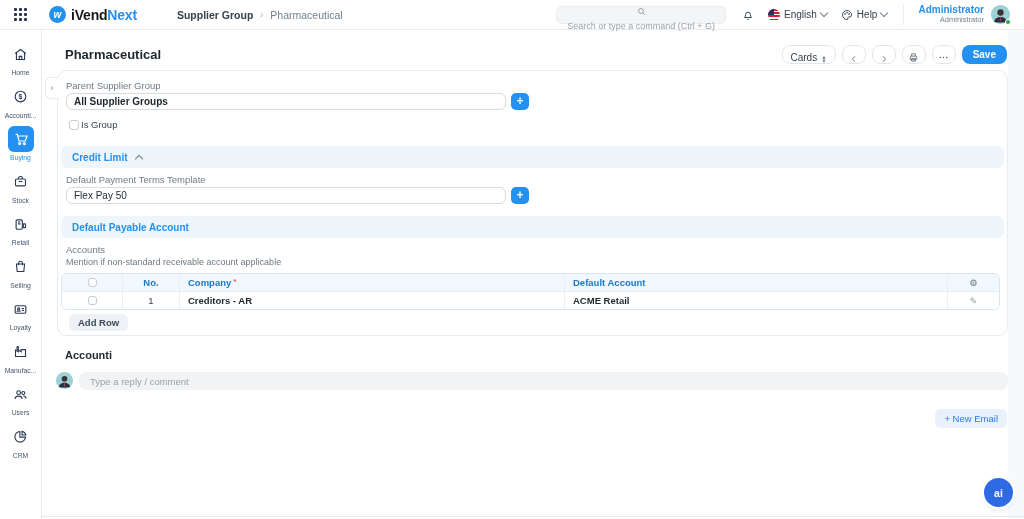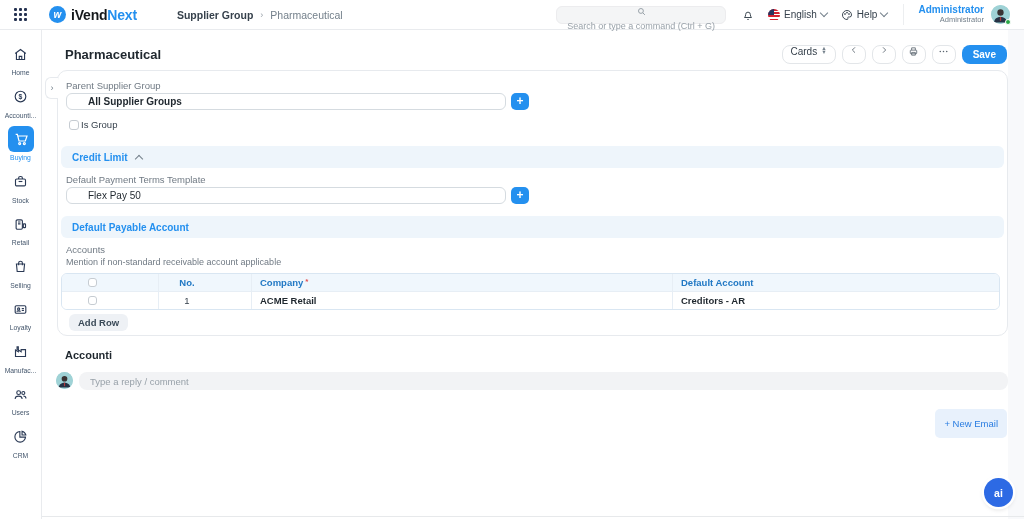--- a/index.html
+++ b/index.html
@@ -57,41 +57,41 @@
   .side-item { display:flex; flex-direction:column; align-items:center; margin-bottom:7.5px; cursor:pointer; width:100%; }
   .side-icon { width:26px; height:26px; border-radius:6px; display:flex; align-items:center; justify-content:center; color:#2b3a55; }
   .side-label { font-size:6.8px; color:#44566c; margin-top:2px; max-width:40px; white-space:nowrap; }
   .side-item.active .side-icon { background:#2490ef; color:#fff; }
   .side-item.active .side-label { color:#2490ef; }
   
   .right-gutter { position:absolute; top:30px; right:0; width:16px; bottom:0; background:#f8f9fb; }
   .page-title { position:absolute; left:65px; top:47px; font-size:13px; font-weight:bold; color:#1f272e; }
   .toolbar { position:absolute; top:45px; right:17px; display:flex; gap:6px; align-items:center; }
   .tbtn { height:19px; border:1px solid #e3e6e9; background:#fff; border-radius:8px;
-    display:flex; align-items:flex-start; justify-content:center; font-size:10px; color:#36414c;
+    display:flex; align-items:flex-end; justify-content:center; font-size:10px; color:#36414c;
     padding:0 8px; cursor:pointer; gap:4px; font-family:inherit; }
   .tbtn.iconb { width:24px; padding:0; color:#5b6670; }
   .save-btn { height:19px; background:#2490ef; color:#fff; border:none; border-radius:8px;
     font-size:10px; font-weight:bold; padding:0 11px; cursor:pointer; font-family:inherit; }
   .sort-glyph { display:flex; flex-direction:column; line-height:4px; font-size:5.5px; color:#74808b; }
   
   .form-card {
     position:absolute; left:57px; top:70px; width:951px; height:266px;
     background:#fff; border:1px solid #e7eaee; border-radius:10px;
   }
   .card-tab {
     position:absolute; left:-13px; top:6px; width:13px; height:22px;
     background:#fff; border:1px solid #e7eaee; border-right:none;
     border-radius:6px 0 0 6px; display:flex; align-items:center; justify-content:center;
     color:#74808b; font-size:9px; cursor:pointer;
   }
   .f-label { position:absolute; font-size:9.5px; color:#707a84; }
   .f-input {
     position:absolute; left:8px; width:440px; height:17px;
-    border:1px solid #d5dbe0; border-radius:6px; padding:0 21px;
+    border:1px solid #d5dbe0; border-radius:6px; padding:0 7px;
     font-size:10px; color:#1f272e; font-family:inherit; background:#fff;
   }
   .f-input.bold { font-weight:bold; }
   .plus-btn {
     position:absolute; left:453px; width:18px; height:17px; background:#2490ef; border:none;
     border-radius:5px; color:#fff; font-size:12px; line-height:15px; font-weight:bold; cursor:pointer;
   }
   .check-row { position:absolute; left:11px; top:48px; display:flex; align-items:center; gap:2px; cursor:pointer; }
   .checkbox { width:10px; height:10px; border:1px solid #c6ccd2; border-radius:3px; background:#fff; }
   .check-label { font-size:9.5px; color:#36414c; }
@@ -100,21 +100,21 @@
     border-radius:6px; display:flex; align-items:center; gap:8px; padding:0 11px; cursor:pointer;
   }
   .section-title { color:#2490ef; font-size:10px; font-weight:bold; }
   .sec-chev { width:6px; height:6px; border-left:1.4px solid #74808b; border-top:1.4px solid #74808b;
     transform:rotate(45deg); margin-top:3px; }
   
   .grid-table {
     position:absolute; left:3px; top:202px; width:939px;
     border:1px solid #d9e6f2; border-radius:6px; overflow:hidden; font-size:9.5px;
   }
-  .g-row { display:grid; grid-template-columns:60px 57px 385px 383px 1fr; align-items:stretch;gap:36px; }
+  .g-row { display:grid; grid-template-columns:60px 57px 385px 383px 1fr; align-items:stretch; }
   .g-head { background:#f0f7fd; height:17px; }
   .g-body { background:#fff; height:18px; border-top:1px solid #e7eef5; }
   .g-cell { display:flex; align-items:center; padding:0 8px; border-left:1px solid #e7eef5; overflow:hidden; }
   .g-cell:first-child { border-left:none; justify-content:center; }
   .g-cell.center { justify-content:center; }
   .g-head .g-cell { color:#2178c4; font-weight:bold; }
   .g-head .g-cell .required::after { content:"*"; color:#e24c4c; margin-left:2px; font-size:8px; vertical-align:top; }
   .cell-val { color:#36414c; }
   .cell-val.bold { color:#1f272e; font-weight:bold; }
   .row-icon { color:#8d979f; font-size:9px; cursor:pointer; }
@@ -127,21 +127,21 @@
   .comments-title { position:absolute; left:65px; top:349px; font-size:11px; font-weight:bold; color:#1f272e; }
   .comment-avatar { position:absolute; left:56px; top:372px; width:17px; height:17px; border-radius:50%;
     background:#a8d8d8; overflow:hidden; }
   .comment-input {
     position:absolute; left:79px; top:372px; width:929px; height:18px;
     background:#f2f3f5; border:none; border-radius:8px; padding:0 11px;
     font-size:9.5px; font-family:inherit; color:#1f272e;
   }
   .comment-input::placeholder, .search-input-ph { color:#98a1a9; }
   .new-email-btn {
-    position:absolute; right:17px; top:409px; height:29px; padding:0 9px;
+    position:absolute; right:17px; top:409px; height:19px; padding:0 9px;
     background:#e8f1fc; color:#2a7de1; border:none; border-radius:5px;
     font-size:9.5px; cursor:pointer; font-family:inherit;
   }
   .ai-fab {
     position:absolute; left:984px; top:478px; width:29px; height:29px; border-radius:50%;
     background:#2d6ae4; color:#fff; border:none; font-weight:bold; font-size:10.5px;
     cursor:pointer; font-family:inherit;
     box-shadow:0 0 0 2.5px rgba(255,255,255,0.95), 0 2px 5px rgba(0,0,0,0.18);
   }
   .bottom-line { position:absolute; left:0; right:0; bottom:2px; border-top:1px solid #e7e9eb; }
@@ -407,24 +407,24 @@
       </div>
     </div>
     <div class="g-row g-body">
       <div class="g-cell">
           <span class="checkbox" style="width:9px;height:9px;"></span>
         </div>
       <div class="g-cell center">
           <span class="cell-val">1</span>
         </div>
       <div class="g-cell">
+          <span class="cell-val bold">Creditors - AR</span>
+        </div>
+      <div class="g-cell">
           <span class="cell-val bold">ACME Retail</span>
-        </div>
-      <div class="g-cell">
-          <span class="cell-val bold">Creditors - AR</span>
         </div>
       <div class="g-cell center">
         <span class="row-icon">✎</span>
       </div>
     </div>
   </div>
 
   <button class="add-row-btn">Add Row</button>
 </section>
 

